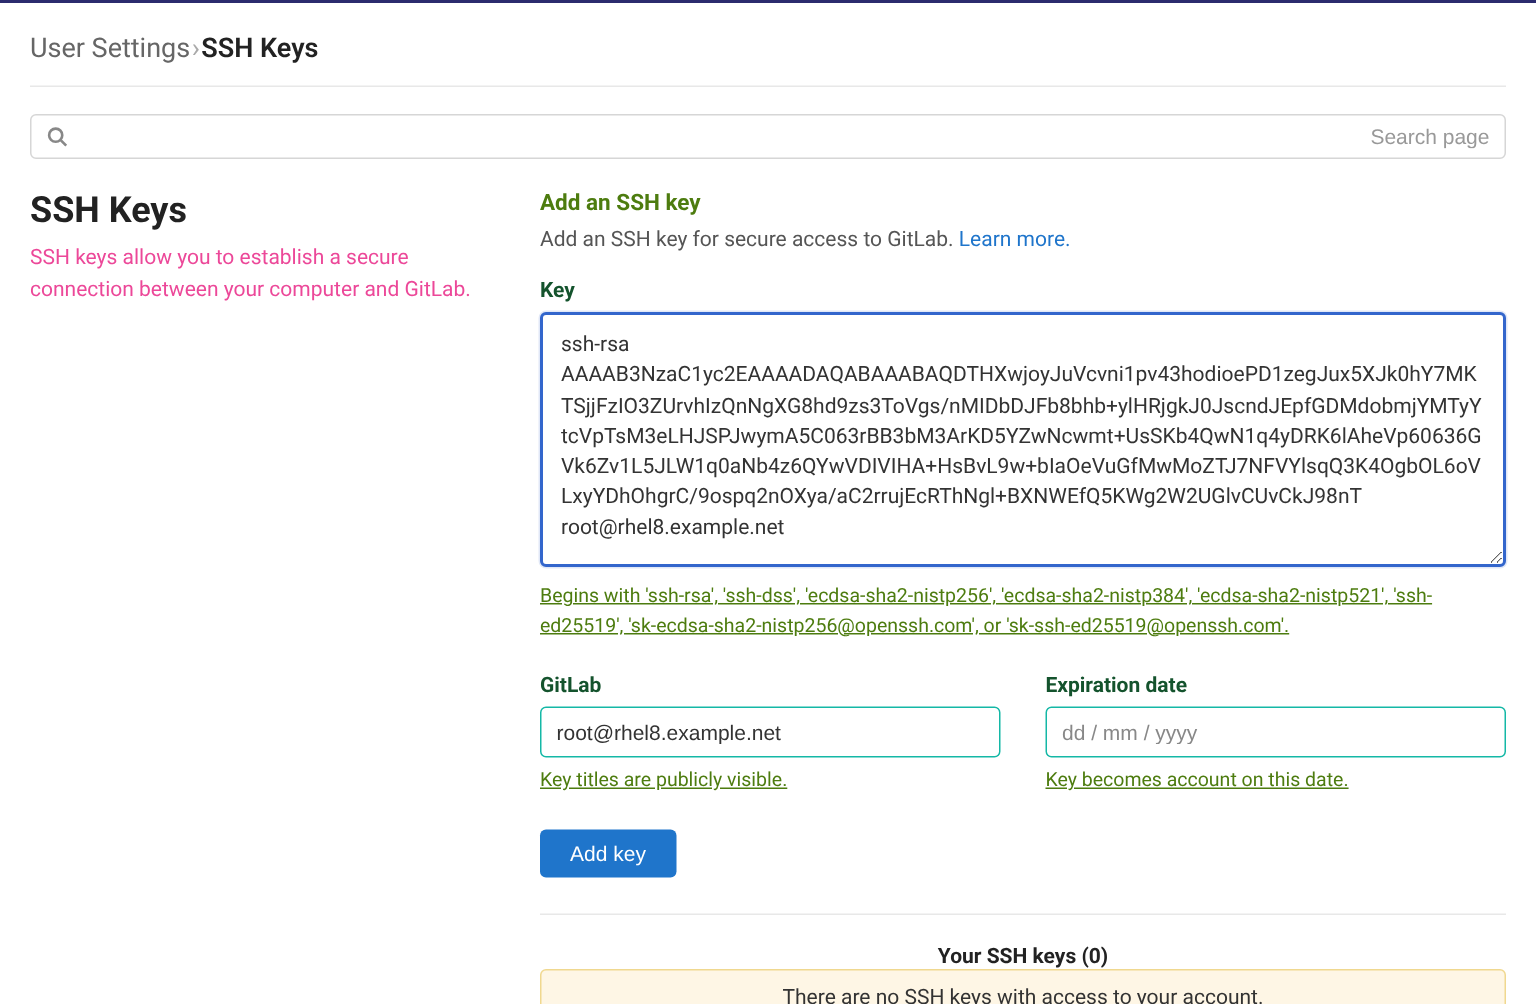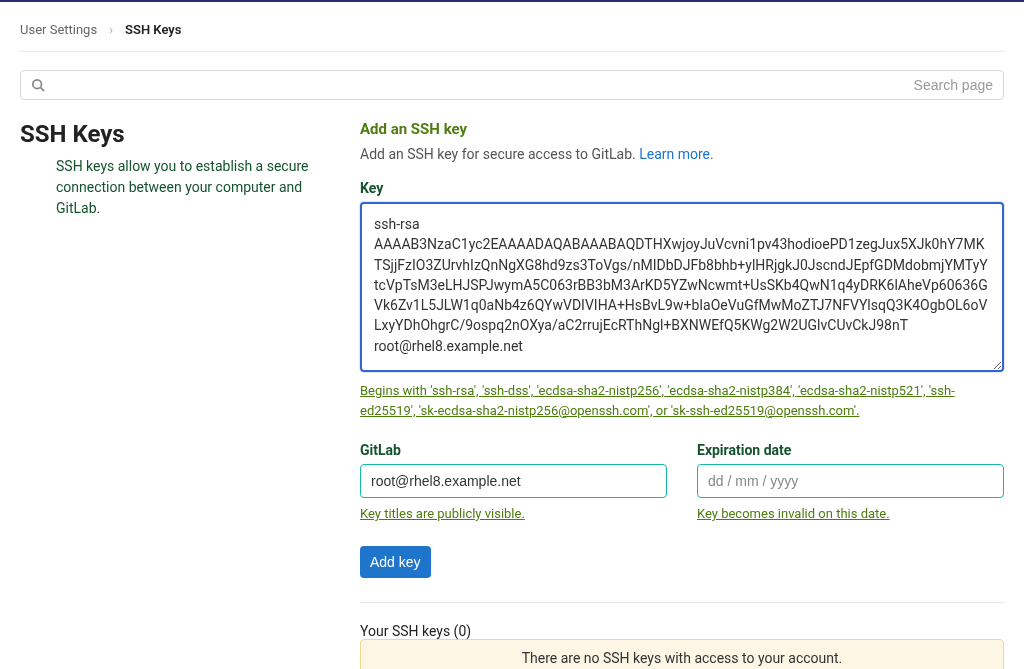--- a/index.html
+++ b/index.html
@@ -17,27 +17,27 @@
     .top-border {
       border-top: 2px solid #2b2b6e;
       height: 2px;
       margin-bottom: 14px;
     }
     .container {
       padding: 0 20px;
       max-width: 1024px;
     }
     .breadcrumb {
-      font-size: 13px;
+      font-size: 18px;
       color: #666;
       padding: 6px 0 14px 0;
       border-bottom: 1px solid #e8e8e8;
       display: flex;
       align-items: center;
-      gap: 12px;
+      gap: 1px;
     }
     .breadcrumb-link {
       color: #666;
     }
     .breadcrumb-sep {
       color: #aaa;
     }
     .breadcrumb-current {
       font-weight: 600;
       color: #222;
@@ -81,23 +81,22 @@
       flex: 1;
     }
     .page-title {
       font-size: 24px;
       font-weight: 700;
       color: #222;
       margin-bottom: 8px;
     }
     .page-desc {
       font-size: 14px;
-      color: #14532d;
+      color: #ec4899;
       line-height: 1.5;
-      margin-left: 36px;
     }
     .section-heading {
       font-size: 15px;
       font-weight: 700;
       color: #4d7c0f;
       margin-bottom: 8px;
     }
     .section-subtext {
       font-size: 14px;
       color: #555;
@@ -153,35 +152,36 @@
       outline: none;
     }
     .text-input::placeholder {
       color: #888;
     }
     .btn-primary {
       background: #1f75cb;
       color: #fff;
       border: none;
       border-radius: 4px;
-      padding: 8px 10px;
+      padding: 8px 20px;
       font-size: 14px;
       font-weight: 500;
       cursor: pointer;
       margin-top: 22px;
     }
     .divider {
       border: none;
       border-top: 1px solid #e8e8e8;
       margin: 24px 0 20px 0;
     }
     .keys-heading {
       font-size: 14px;
-      font-weight: 400;
+      font-weight: 700;
       color: #222;
+      text-align: center;
     }
     .no-keys-banner {
       background: #fef6e5;
       border: 1px solid #f0d88f;
       border-radius: 4px;
       padding: 10px;
       text-align: center;
       color: #333;
       font-size: 14px;
     }
@@ -229,21 +229,21 @@
 
       <div class="field-row">
         <div class="field-col">
           <label class="field-label">GitLab</label>
           <input class="text-input" type="text" value="root@rhel8.example.net" style="">
           <p class="helper-text">Key titles are publicly visible.</p>
         </div>
         <div class="field-col">
           <label class="field-label">Expiration date</label>
           <input class="text-input" type="text" placeholder="dd / mm / yyyy" style="">
-          <p class="helper-text">Key becomes invalid on this date.</p>
+          <p class="helper-text">Key becomes account on this date.</p>
         </div>
       </div>
 
       <button class="btn-primary">Add key</button>
 
       <hr class="divider">
 
       <h3 class="keys-heading">Your SSH keys (0)</h3>
       <div class="no-keys-banner">There are no SSH keys with access to your account.</div>
     </div>

